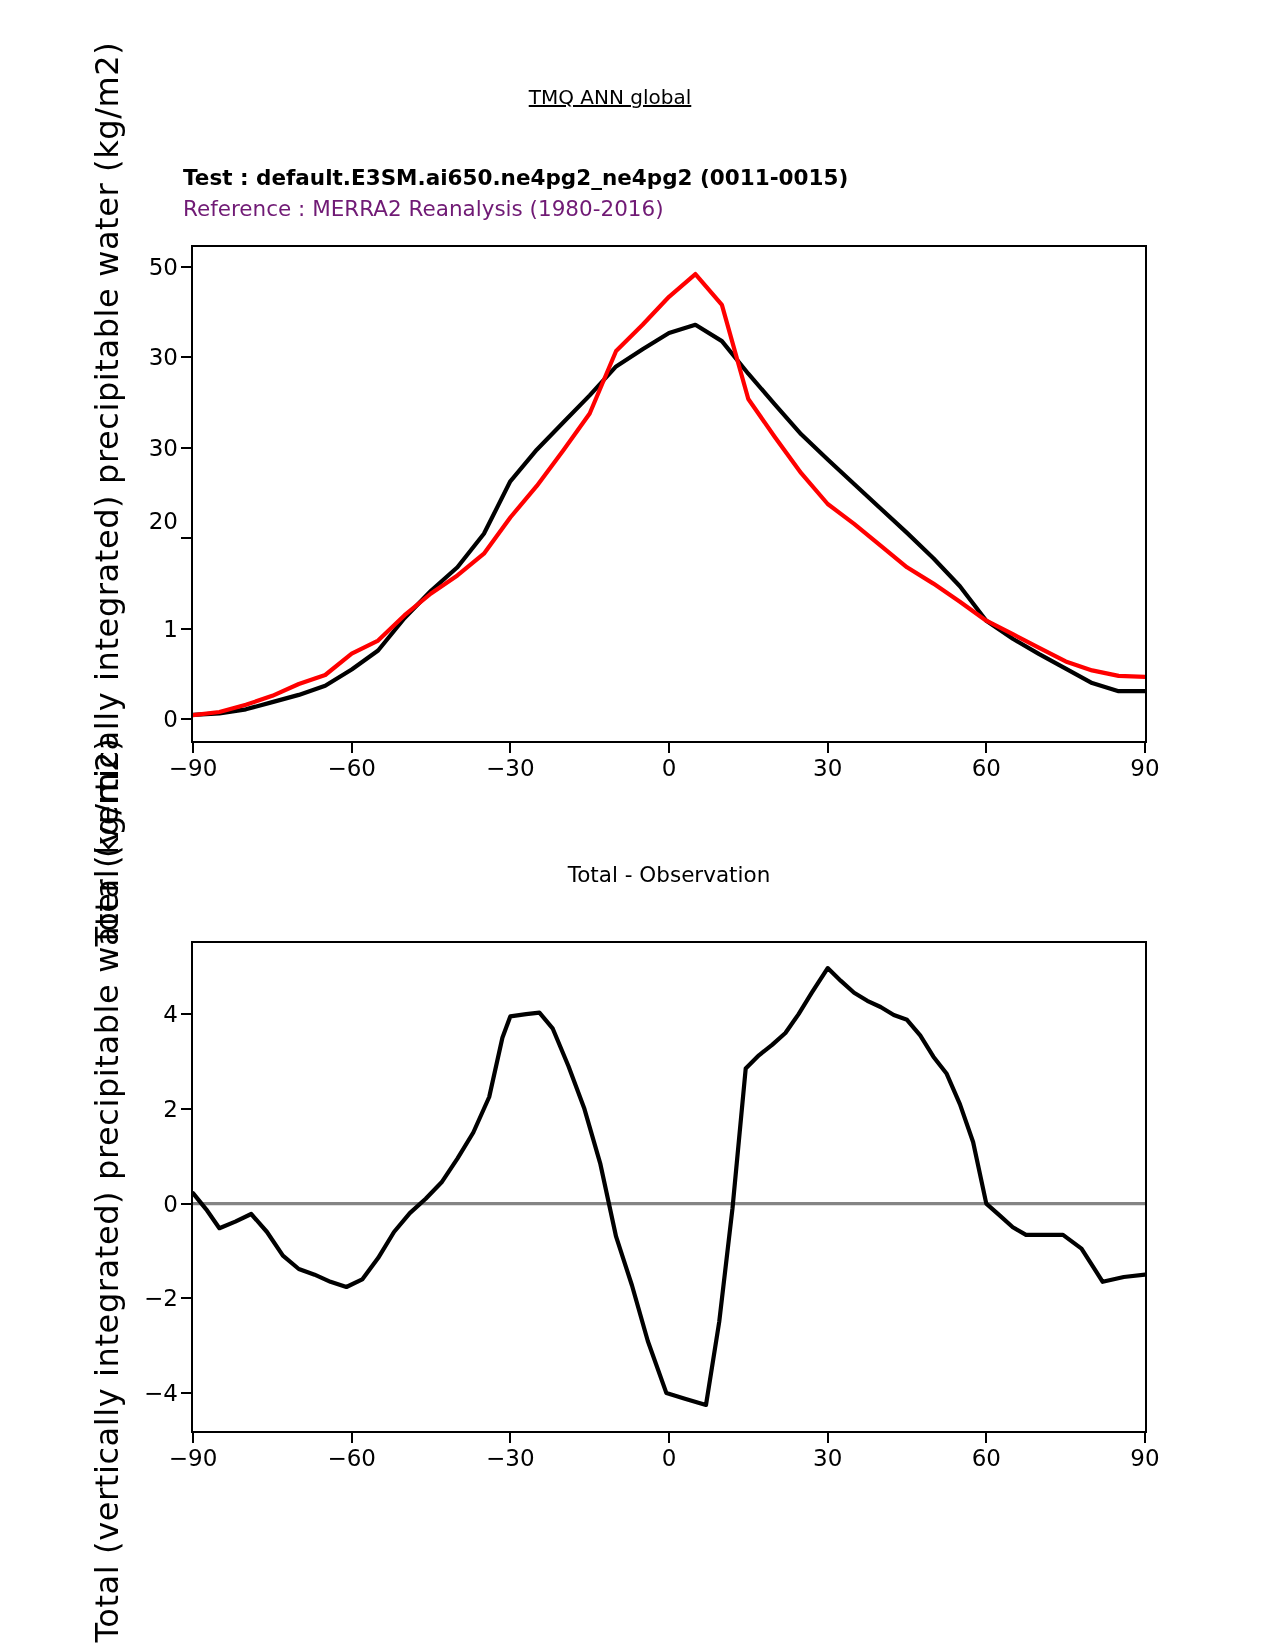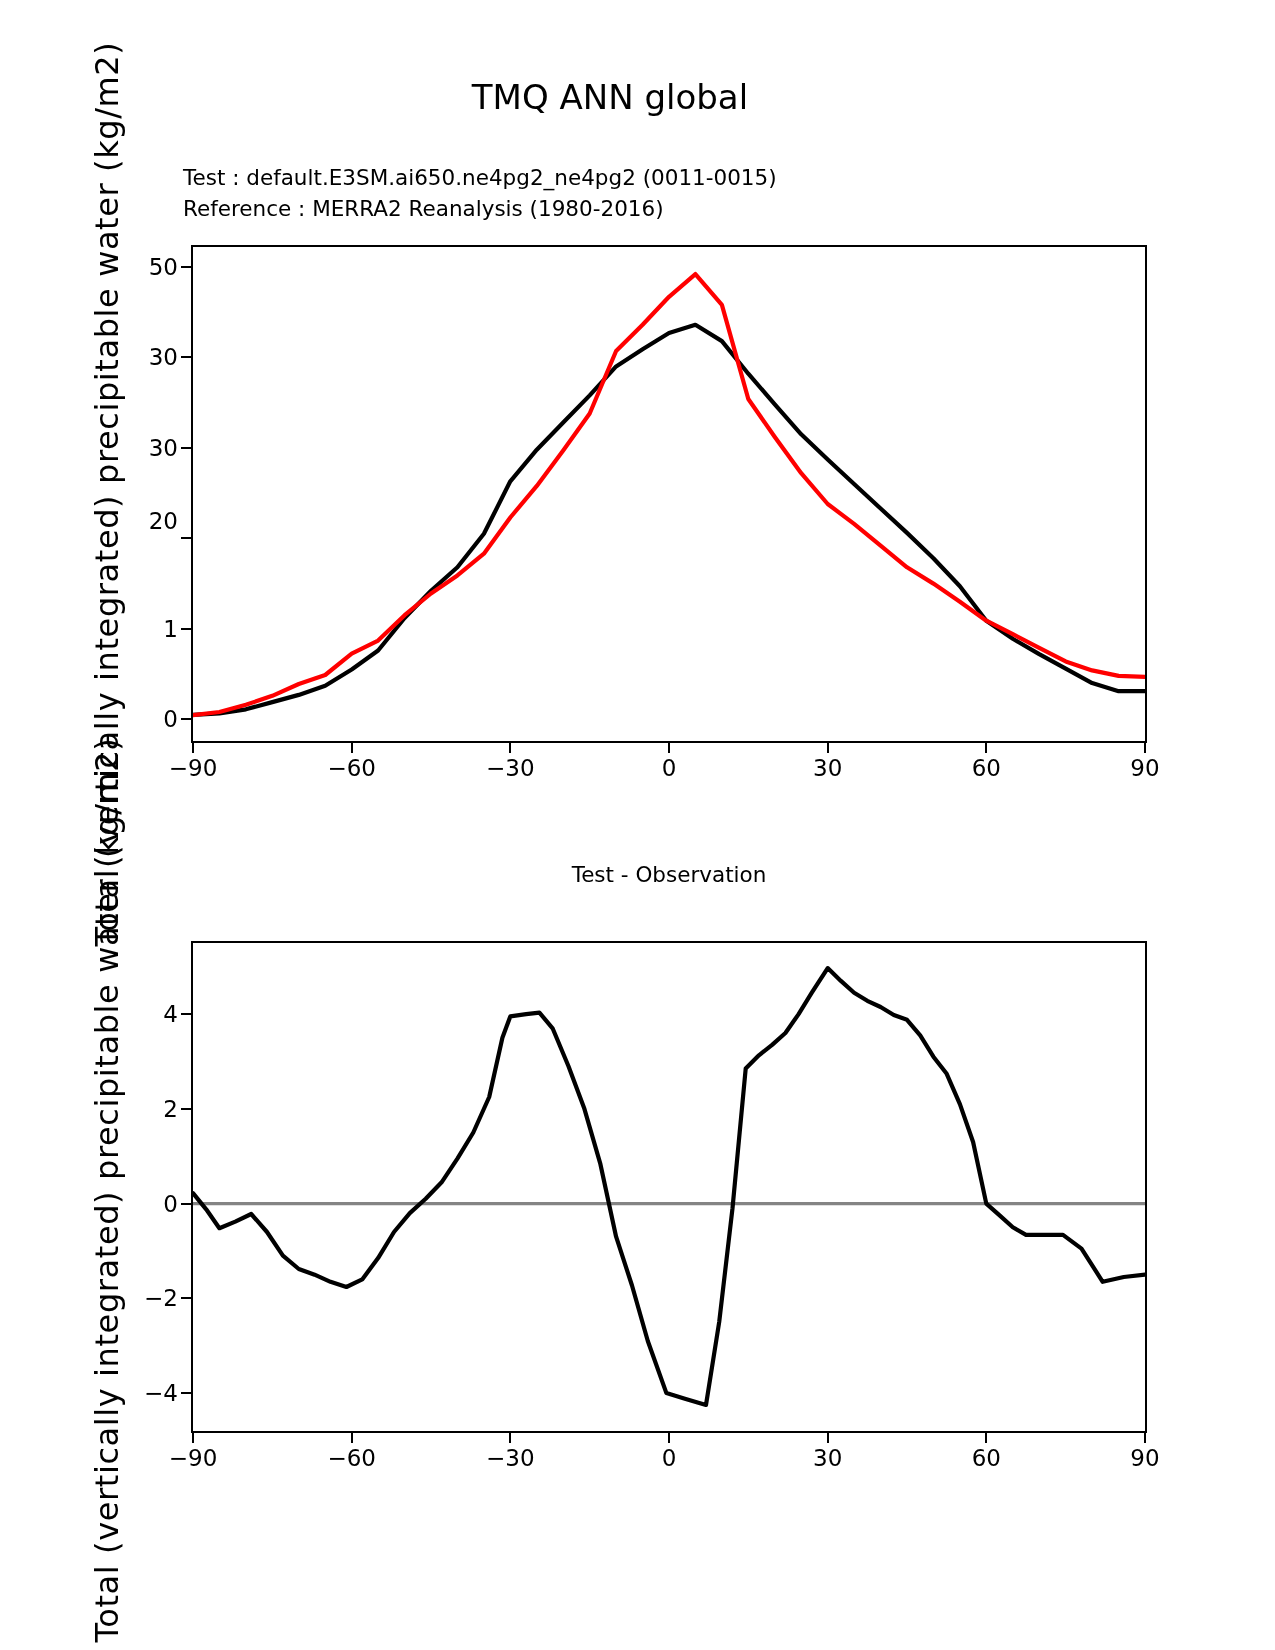--- a/index.html
+++ b/index.html
@@ -1,23 +1,23 @@
 <!DOCTYPE html>
 <html><head>
 <meta charset="utf-8">
 <style>
   html,body{margin:0;padding:0;}
   body{width:1275px;height:1650px;overflow:hidden;background:#ffffff;
        font-family:"DejaVu Sans","Liberation Sans",sans-serif;color:#000;}
   .fig{position:relative;width:1275px;height:1650px;overflow:hidden;background:#fff;}
   .suptitle{position:absolute;left:610px;top:97px;transform:translate(-50%,-50%);
-            font-size:34px;white-space:nowrap;}
+            font-size:20px;white-space:nowrap;text-decoration:underline;}
   .sub{position:absolute;left:183px;font-size:21.5px;white-space:nowrap;}
-  .sub.test{top:165px;}
-  .sub.ref{top:196px;color:#000000;text-align:right;}
+  .sub.test{top:165px;font-weight:bold;}
+  .sub.ref{top:196px;color:#701a75;text-align:right;}
   .ylabel{position:absolute;white-space:nowrap;font-size:32px;letter-spacing:0.6px;
           transform:translate(-50%,-50%) rotate(-90deg);}
   #yl1{left:107px;top:494px;}
   #yl2{left:107px;top:1190px;}
   .axes{position:absolute;border:2px solid #000;background:#fff;}
   #ax0{left:191px;top:245px;width:952px;height:494px;}
   #ax1{left:191px;top:941px;width:952px;height:488px;}
   .axes svg{position:absolute;left:0;top:0;display:block;}
   .axes-title{position:absolute;left:669px;top:874px;transform:translate(-50%,-50%);
               font-size:21.5px;white-space:nowrap;}
@@ -65,21 +65,21 @@
       <div class="ytick-mark" style="top: 290.333px;"></div>
       <div class="ytick-label" style="top: 274px;">20</div>
       <div class="ytick-mark" style="top: 199.857px;"></div>
       <div class="ytick-label" style="top: 200.857px;">30</div>
       <div class="ytick-mark" style="top: 109.381px;"></div>
       <div class="ytick-label" style="top: 110.381px;">30</div>
       <div class="ytick-mark" style="top: 18.9048px;"></div>
       <div class="ytick-label" style="top: 19.9048px;">50</div>
     </div>
 
-  <div class="axes-title">Test - Observation</div>
+  <div class="axes-title">Total - Observation</div>
   <div class="axes" id="ax1">
       <svg width="952" height="488">
         <line x1="0" x2="952" y1="260.58252427184465" y2="260.58252427184465" stroke="#848484" stroke-width="3.2"></line>
         <polyline points="0.0,250.2 13.2,266.3 26.4,285.2 42.3,278.6 58.2,271.0 74.0,289.0 89.9,312.7 105.8,326.0 121.6,331.7 137.5,338.8 153.4,344.0 169.2,336.4 185.1,315.1 201.0,289.0 216.8,270.1 232.7,255.8 248.6,239.3 264.4,215.6 280.3,189.5 296.2,154.0 309.4,94.8 317.3,73.4 333.2,71.1 346.4,69.6 359.6,85.3 375.5,123.2 391.4,165.8 407.2,220.3 423.1,293.7 439.0,342.5 454.8,398.0 473.4,450.1 491.9,455.8 513.0,461.9 526.2,379.0 539.5,265.3 552.7,125.6 565.9,112.3 579.1,101.9 592.4,90.0 605.6,71.1 618.8,49.7 634.7,25.1 647.9,37.9 661.1,49.7 674.3,57.8 687.6,64.0 700.8,72.0 714.0,76.8 727.2,92.4 740.4,113.7 753.7,130.8 766.9,161.1 780.1,199.0 793.3,260.6 806.6,272.4 819.8,284.3 833.0,291.9 851.5,291.9 870.0,291.9 888.5,305.6 909.7,338.8 930.8,334.0 952.0,331.7" fill="none" stroke="#000000" stroke-width="4.2" stroke-linejoin="round" stroke-linecap="round"></polyline>
       </svg>
       <div class="xtick-mark" style="left: -1px;"></div>
       <div class="xtick-label" style="left: 0px;">−90</div>
       <div class="xtick-mark" style="left: 157.667px;"></div>
       <div class="xtick-label" style="left: 158.667px;">−60</div>
       <div class="xtick-mark" style="left: 316.333px;"></div>

